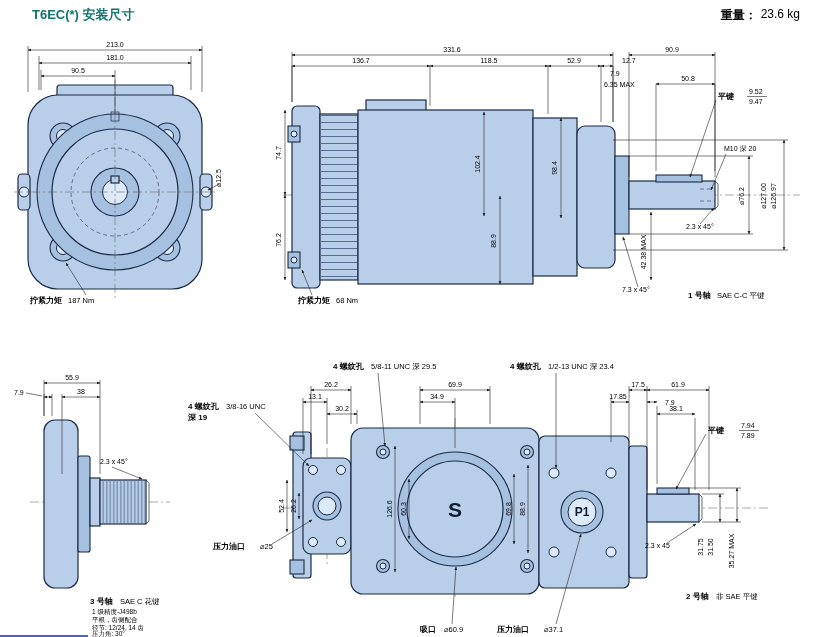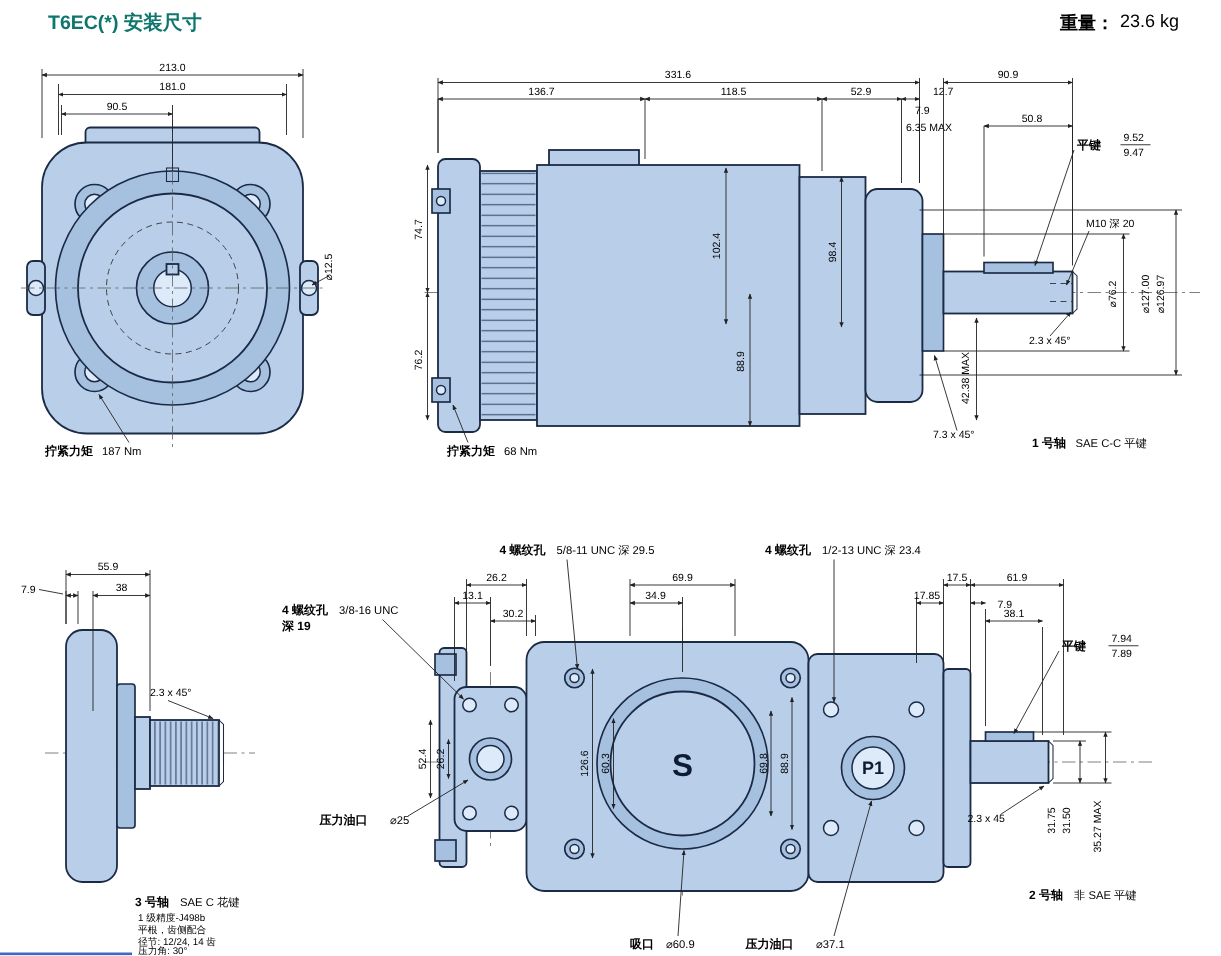--- a/index.html
+++ b/index.html
@@ -1,19 +1,19 @@
 <!DOCTYPE html>
 <html><head>
 <meta charset="utf-8">
 <style>
   html,body{margin:0;padding:0;background:#ffffff;}
   .canvas{position:relative;width:814px;height:637px;background:#fff;overflow:hidden;
           font-family:"Liberation Sans",sans-serif;}
   .hdr-title{position:absolute;left:8px;top:6px;font-size:13px;font-weight:bold;color:#0f766e;margin-left:24px;}
-  .hdr-weight{position:absolute;right:28px;top:7px;font-size:12px;color:#000;display:flex;gap:4px;}
+  .hdr-weight{position:absolute;right:14px;top:7px;font-size:12px;color:#000;display:flex;gap:4px;}
   .hdr-weight .wl{font-weight:bold;}
   svg{position:absolute;left:0;top:0;}
   .ol{fill:#b9cfe9;stroke:#1b2a45;stroke-width:1.2;}
   .ol2{fill:#a6c1e0;stroke:#1b2a45;stroke-width:1.1;}
   .hole{fill:#ddeafa;stroke:#1b2a45;stroke-width:1;}
   .thin{fill:none;stroke:#1b2a45;stroke-width:.7;}
   .dl{stroke:#222;stroke-width:.6;fill:none;}
   .dla{stroke:#222;stroke-width:.6;fill:none;marker-start:url(#ar);marker-end:url(#ar);}
   .ldr{stroke:#222;stroke-width:.6;fill:none;marker-end:url(#ar);}
   .cl{stroke:#555;stroke-width:.5;stroke-dasharray:9 3 2 3;fill:none;}

